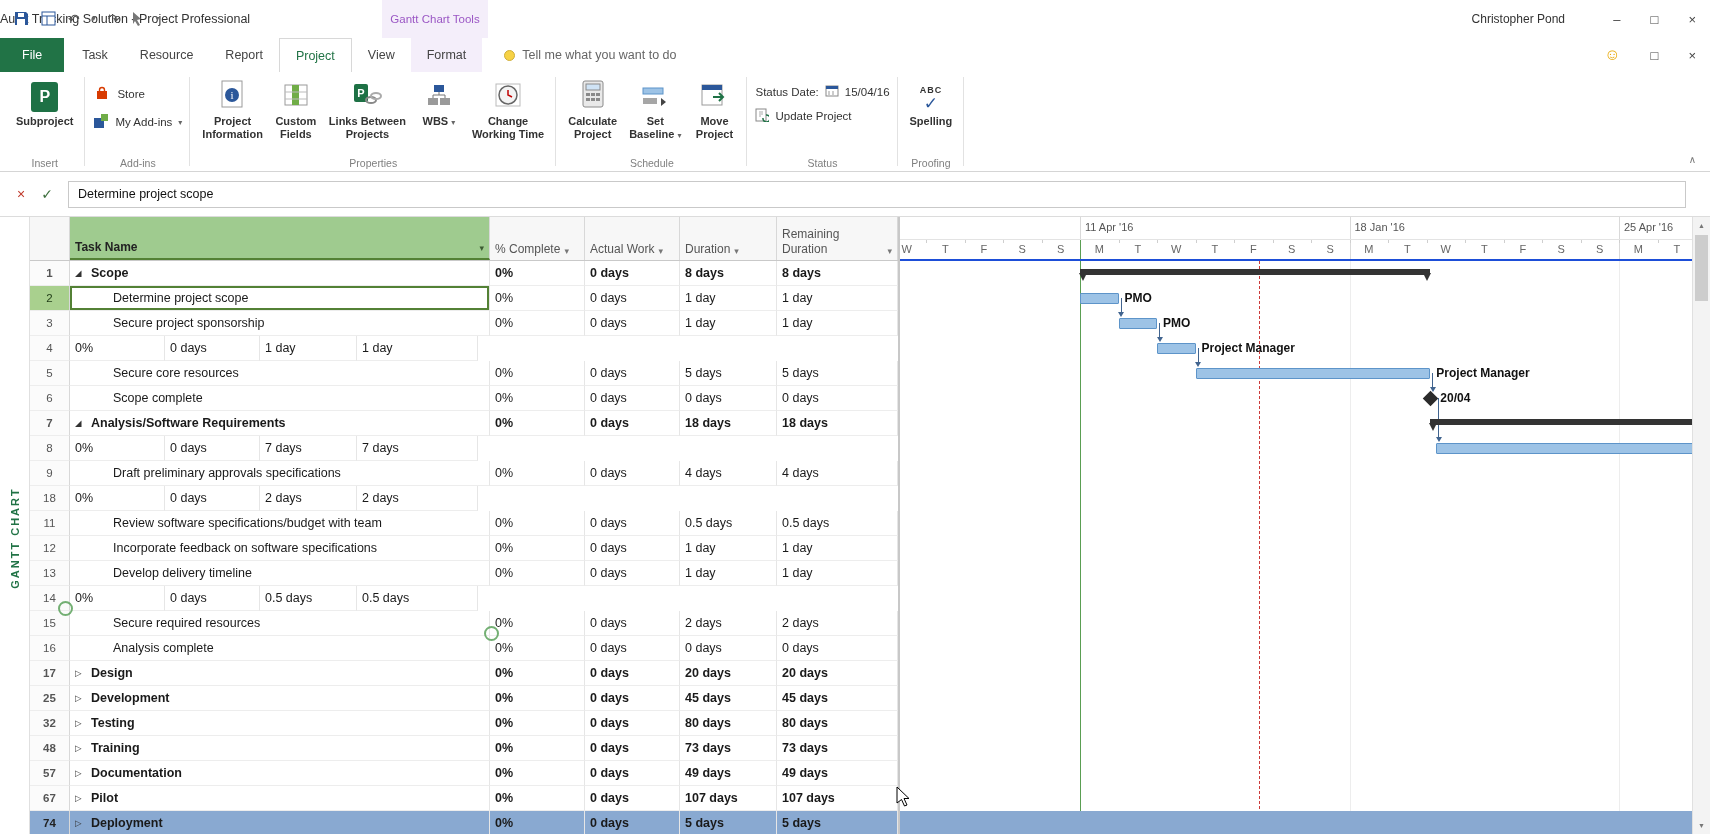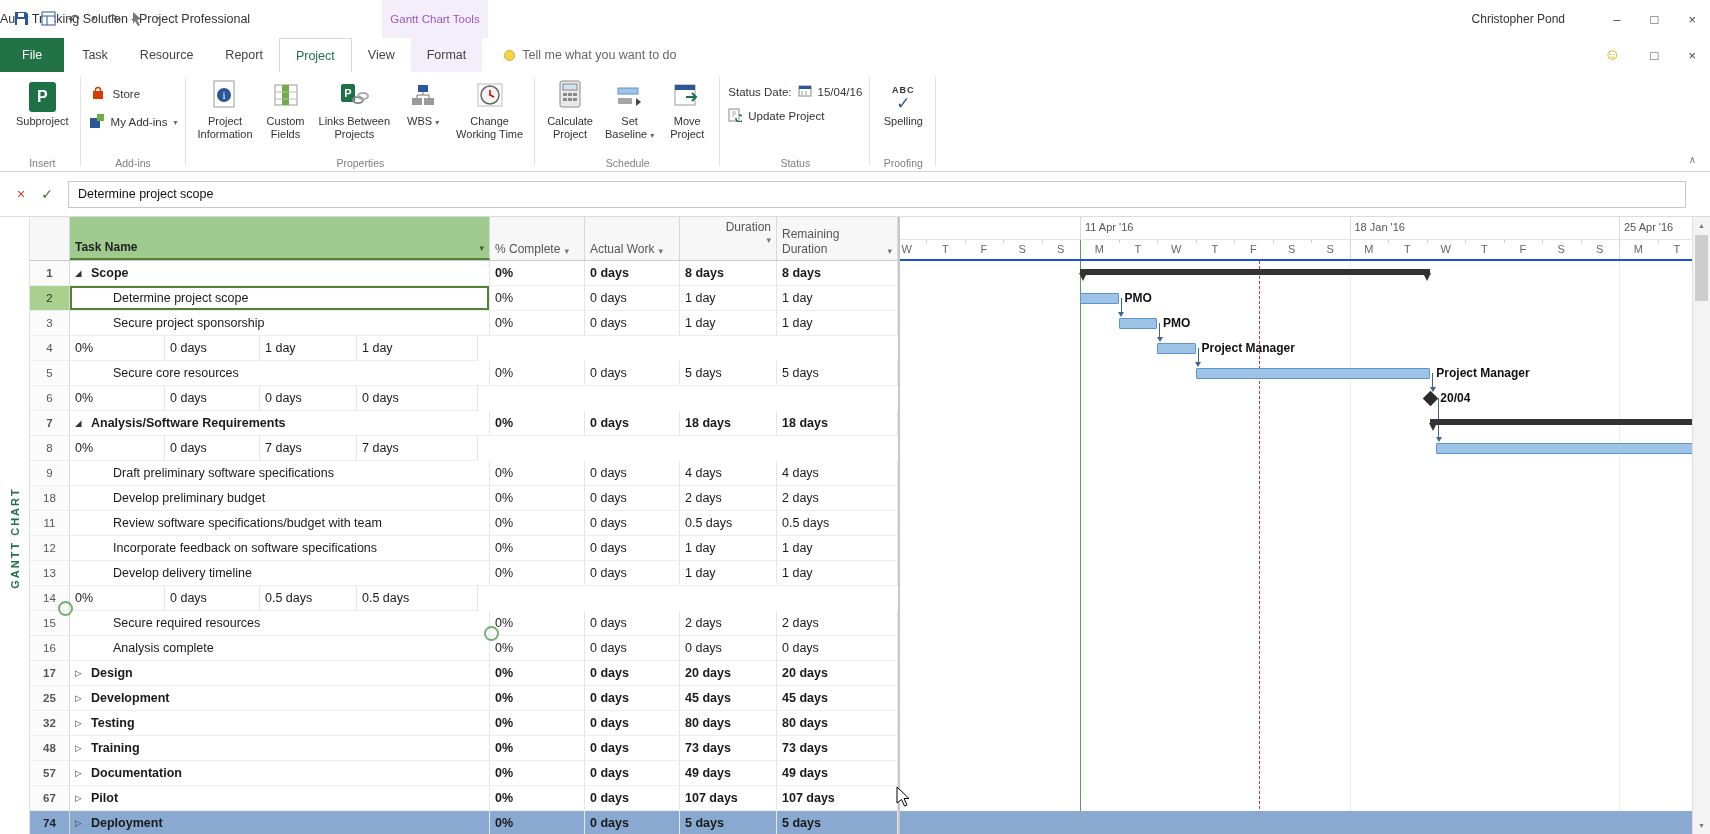--- a/index.html
+++ b/index.html
@@ -31,21 +31,21 @@
 
   
   .ribbon { height:100px; position:relative; display:flex; background:#fff; border-bottom:1px solid #d5d5d5; padding-left:4px; }
   .rgroup { position:relative; display:flex; flex-direction:column; padding:3px 8px 16px; }
   .rgroup::after { content:""; position:absolute; right:0; top:5px; bottom:5px; width:1px; background:#e2e2e2; }
   .glabel { position:absolute; bottom:2px; left:0; right:0; text-align:center; font-size:10.5px; color:#7f7f7f; }
   .gbody { display:flex; align-items:flex-start; gap:4px; flex:1; }
   .bigbtn { display:flex; flex-direction:column; align-items:center; min-width:50px; padding:3px 4px 0; gap:3px;
     font-size:11px; color:#333; text-align:center; line-height:1.2; }
   .bicon { height:34px; display:flex; align-items:flex-end; justify-content:center; }
-  .blabel { white-space:pre-line; }
+  .blabel { white-space:pre-line;font-weight:bold; }
   .dd { font-size:8px; color:#666; }
   .stack { display:flex; flex-direction:column; gap:9px; padding-top:9px; }
   .smbtn { display:flex; align-items:center; gap:6px; font-size:11.5px; color:#333; white-space:nowrap; }
   .ic-subp { width:27px; height:30px; background:#1e7145; color:#fff; font-weight:bold; display:flex;
     align-items:center; justify-content:center; border-radius:3px; font-size:16px; }
   .ic-abc { display:flex; flex-direction:column; align-items:center; line-height:1; }
   .ic-abc .abc { font-size:9px; font-weight:bold; letter-spacing:1px; color:#333; }
   .ic-abc .chk { font-size:17px; font-weight:bold; color:#2b579a; }
   .ribcollapse { position:absolute; right:14px; bottom:6px; color:#777; font-size:10px; }
 
@@ -64,21 +64,21 @@
     white-space:nowrap; color:#217346; font-weight:bold; font-size:11px; letter-spacing:2px; }
 
   .grid { width:868px; display:flex; flex-direction:column; }
   .ghead { height:44px; display:flex; border-bottom:1px solid #c9c9c9; background:#f7f7f7; }
   .hcell { border-right:1px solid #d8d8d8; display:flex; align-items:flex-end; padding:3px 5px;
     color:#555; font-size:12px; position:relative; line-height:1.25; }
   .hc-num { width:40px; }
   .hc-name { width:420px; background:#9fcb8f; color:#222; font-weight:bold; border-bottom:2px solid #538135; }
   .hc-name .flt { position:absolute; right:5px; bottom:4px; font-size:9px; color:#3c5c33; }
   .flt2 { font-size:9px; color:#777; margin-left:4px; }
-  .hc-pct { width:95px; } .hc-work { width:95px; } .hc-dur { width:97px;flex-direction:column; } .hc-rem { width:121px; }
+  .hc-pct { width:95px; } .hc-work { width:95px; } .hc-dur { width:97px; } .hc-rem { width:121px; }
 
   .rows { flex:1; overflow:hidden; background:#fff; }
   .trow { height:25px; display:flex; background:#fff; }
   .tcell { border-right:1px solid #e6e6e6; border-bottom:1px solid #ededed; padding:0 5px;
     display:flex; align-items:center; font-size:12.5px; color:#1a1a1a; white-space:nowrap; overflow:hidden; }
   .c-num { width:40px; justify-content:center; background:#fbfbfb; color:#555; font-size:11.5px;
     border-right:1px solid #d8d8d8; }
   .c-name { width:420px; } .c-pct { width:95px; } .c-work { width:95px; } .c-dur { width:97px; } .c-rem { width:121px; }
   .trow.summary .tcell { font-weight:bold; }
   .c-name.lvl1 { padding-left:27px; }
@@ -445,20 +445,24 @@
               <span class="marker"></span>
               <span>Secure core resources</span>
             </div>
             <div class="tcell c-pct">0%</div>
             <div class="tcell c-work">0 days</div>
             <div class="tcell c-dur">5 days</div>
             <div class="tcell c-rem">5 days</div>
           </div>
           <div class="trow">
             <div class="tcell c-num">6</div>
+            <div class="tcell c-name lvl1">
+              <span class="marker"></span>
+              <span>Scope complete</span>
+            </div>
             <div class="tcell c-pct">0%</div>
             <div class="tcell c-work">0 days</div>
             <div class="tcell c-dur">0 days</div>
             <div class="tcell c-rem">0 days</div>
           </div>
           <div class="trow summary">
             <div class="tcell c-num">7</div>
             <div class="tcell c-name">
               <span class="marker">◢</span>
               <span>Analysis/Software Requirements</span>
@@ -472,33 +476,29 @@
             <div class="tcell c-num">8</div>
             <div class="tcell c-pct">0%</div>
             <div class="tcell c-work">0 days</div>
             <div class="tcell c-dur">7 days</div>
             <div class="tcell c-rem">7 days</div>
           </div>
           <div class="trow">
             <div class="tcell c-num">9</div>
             <div class="tcell c-name lvl1">
               <span class="marker"></span>
-              <span>Draft preliminary software specifications</span>
+              <span>Draft preliminary approvals specifications</span>
             </div>
             <div class="tcell c-pct">0%</div>
             <div class="tcell c-work">0 days</div>
             <div class="tcell c-dur">4 days</div>
             <div class="tcell c-rem">4 days</div>
           </div>
           <div class="trow">
             <div class="tcell c-num">18</div>
-            <div class="tcell c-name lvl1">
-              <span class="marker"></span>
-              <span>Develop preliminary budget</span>
-            </div>
             <div class="tcell c-pct">0%</div>
             <div class="tcell c-work">0 days</div>
             <div class="tcell c-dur">2 days</div>
             <div class="tcell c-rem">2 days</div>
           </div>
           <div class="trow">
             <div class="tcell c-num">11</div>
             <div class="tcell c-name lvl1">
               <span class="marker"></span>
               <span>Review software specifications/budget with team</span>

